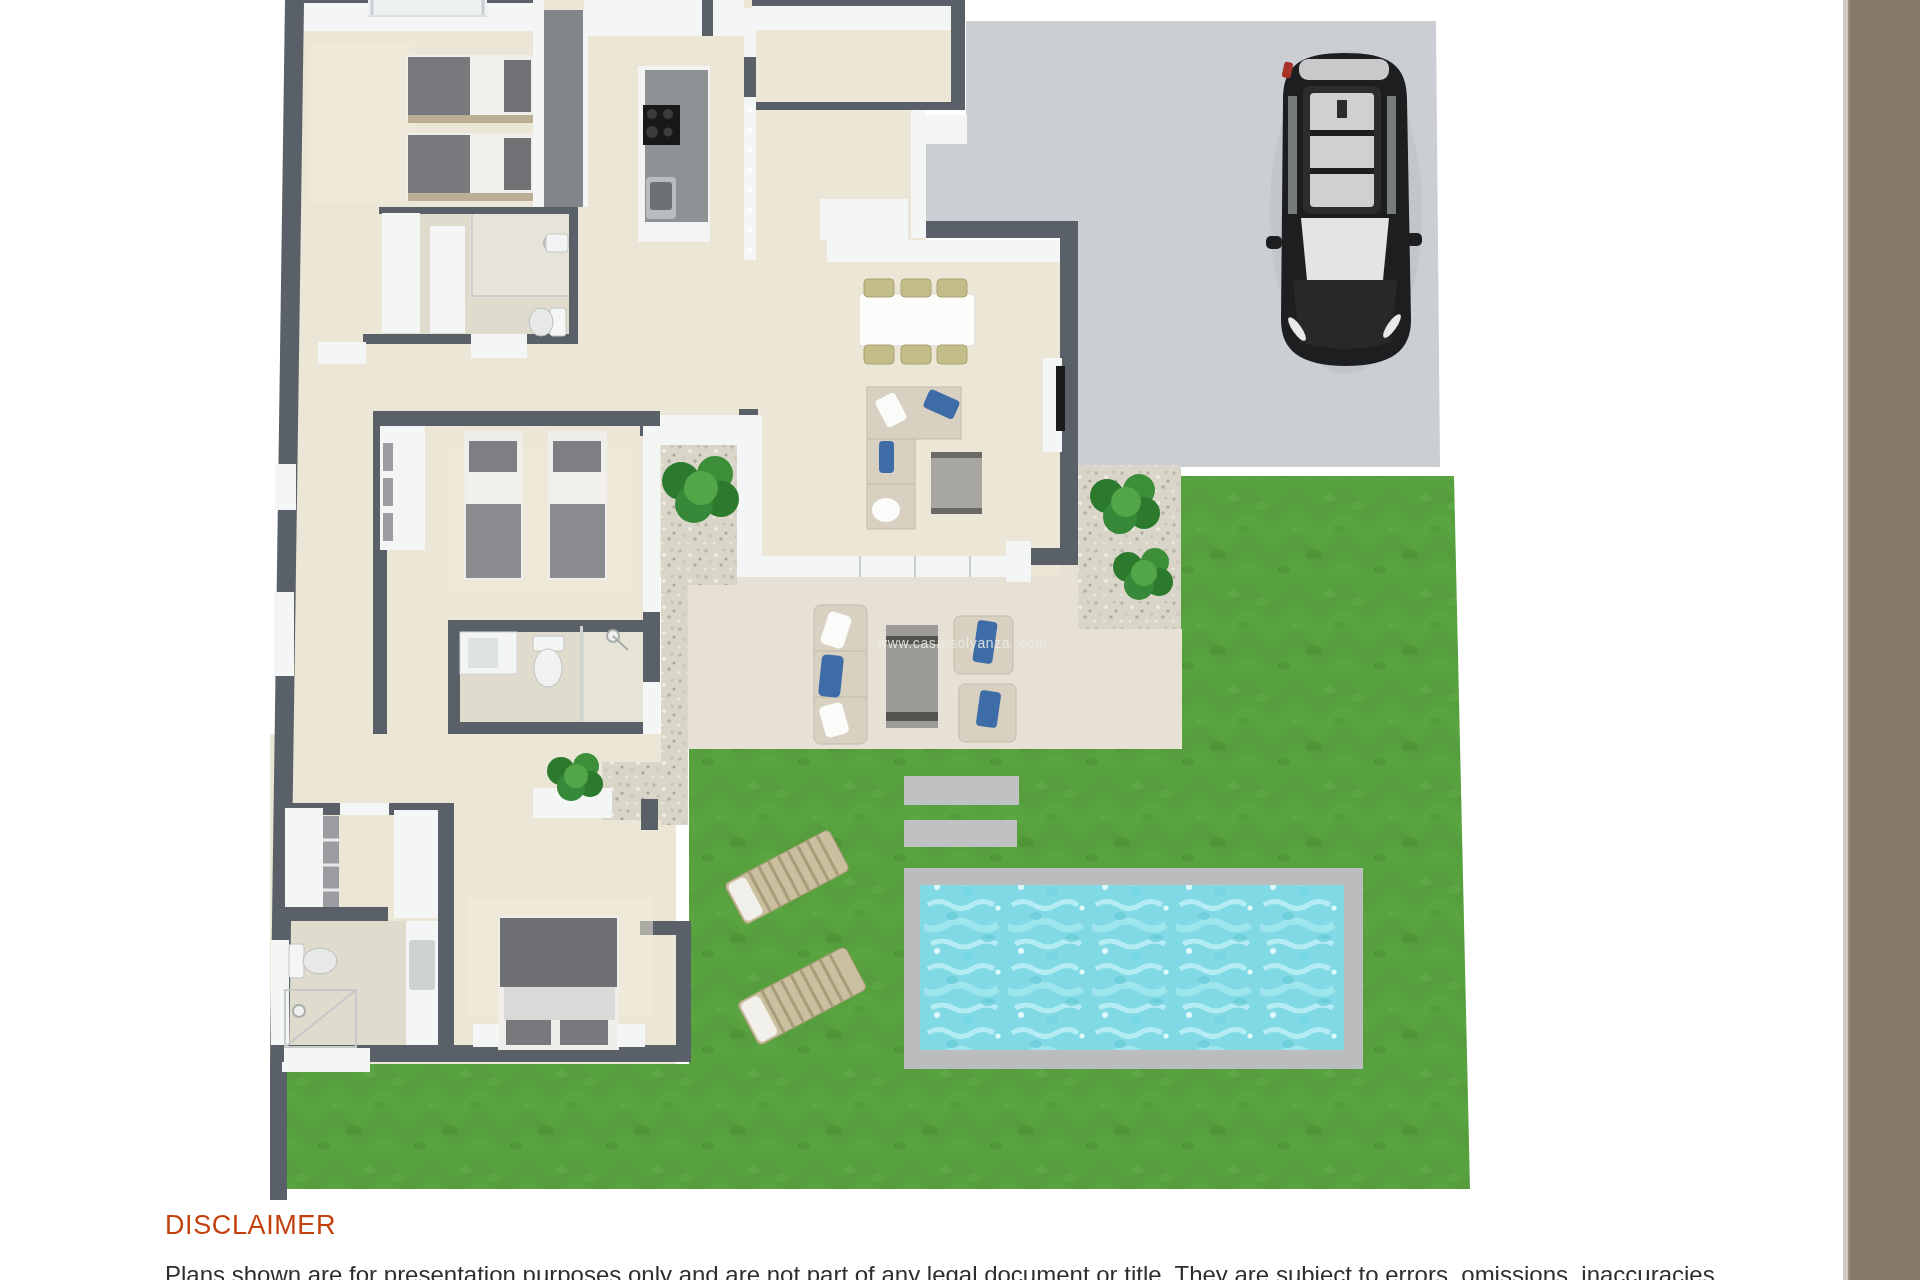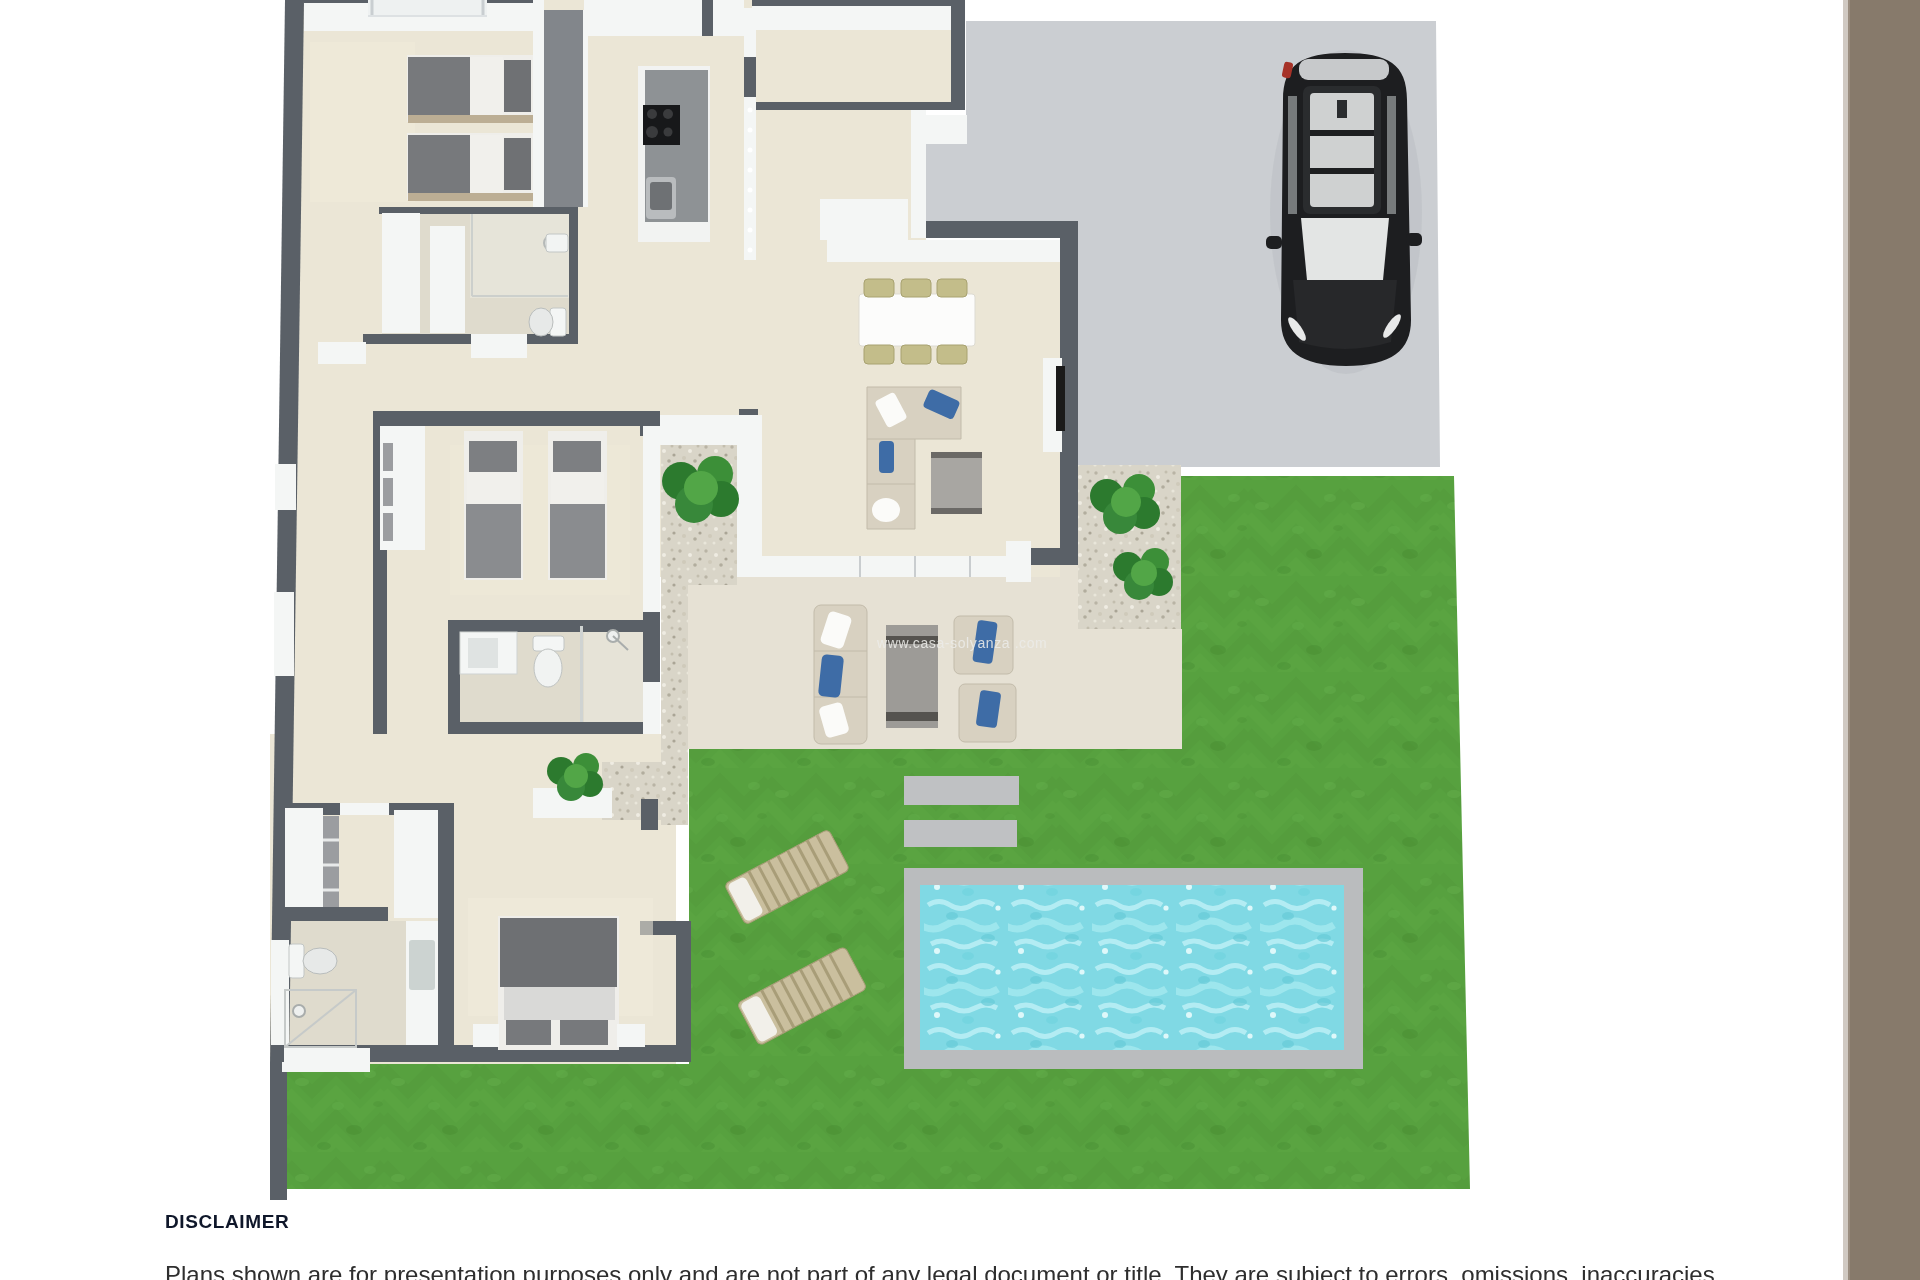--- a/index.html
+++ b/index.html
@@ -1,18 +1,18 @@
 <!DOCTYPE html>
 <html><head>
 <meta charset="utf-8">
 <style>
   html,body{margin:0;padding:0;background:#ffffff;width:1920px;height:1280px;overflow:hidden;}
   body{font-family:"Liberation Sans", sans-serif;position:relative;}
   #plan{position:absolute;left:0;top:0;}
-  #disc{position:absolute;left:165px;top:1212px;color:#0f172a;font-size:19px;letter-spacing:0.6px;font-weight:700;line-height:1;}
+  #disc{position:absolute;left:165px;top:1212px;color:#c2410c;font-size:27px;letter-spacing:0.6px;font-weight:400;line-height:1;}
   #fine{position:absolute;left:165px;top:1263px;color:#2e2e2e;font-size:24px;white-space:nowrap;line-height:1;}
 </style>
 </head>
 <body>
 <svg id="plan" width="1920" height="1280" viewBox="0 0 1920 1280">
 <defs>
   <pattern id="grass" width="96" height="96" patternUnits="userSpaceOnUse">
     <rect width="96" height="96" fill="#57a13f"></rect>
     <path d="M0,12 L24,36 L48,12 L72,36 L96,12" stroke="#4f9538" stroke-width="11" fill="none" opacity="0.3"></path>
     <path d="M0,60 L24,84 L48,60 L72,84 L96,60" stroke="#4f9538" stroke-width="11" fill="none" opacity="0.3"></path>

